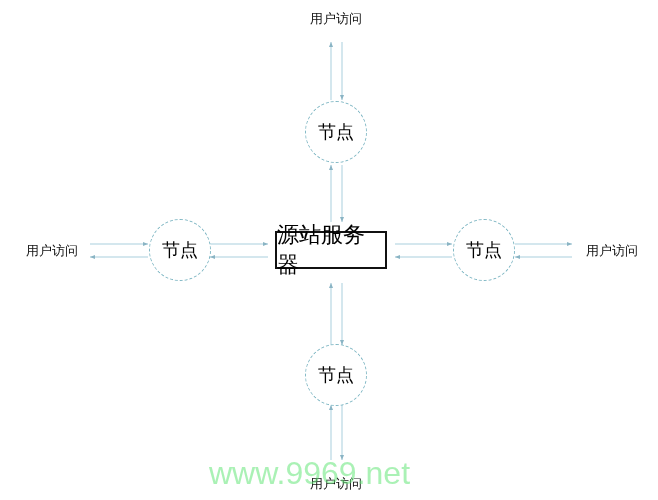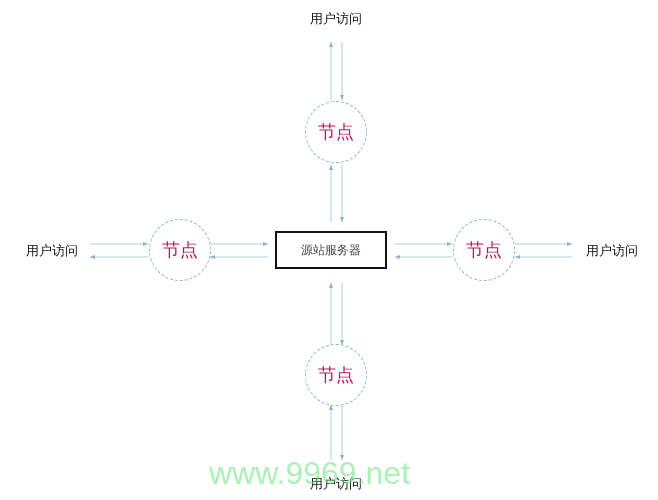--- a/index.html
+++ b/index.html
@@ -4,25 +4,25 @@
   <style>
     html, body { margin: 0; padding: 0; background: #ffffff; }
     body { width: 658px; height: 500px; position: relative; overflow: hidden;
            font-family: "DejaVu Sans", "Liberation Sans", sans-serif; }
     .canvas { position: absolute; left: 0; top: 0; width: 658px; height: 423px; }
     .label { position: absolute; font-size: 13px; color: #111; white-space: nowrap;
              transform: translate(-50%, -50%); line-height: 1; }
     .node { position: absolute; width: 62px; height: 62px; border-radius: 50%;
             border: 1px dashed #7fb7c4; box-sizing: border-box;
             display: flex; align-items: center; justify-content: center;
-            font-size: 18px; color: #be185d; transform: translate(-50%, -50%); background: #fff; }
+            font-size: 18px; color: #000000; transform: translate(-50%, -50%); background: #fff; }
     .origin { position: absolute; left: 275px; top: 231px; width: 112px; height: 38px;
               border: 2px solid #111; box-sizing: border-box; background: #fff;
               display: flex; align-items: center; justify-content: center;
-              font-size: 12px; color: #404040; }
+              font-size: 22px; color: #000000; }
     .watermark { position: absolute; left: 209px; top: 457px; font-size: 32px;
                  color: rgba(100, 230, 120, 0.55); font-family: "Liberation Sans", sans-serif;
                  letter-spacing: 0px; white-space: nowrap; line-height: 1; }
   </style>
 </head>
 <body>
 
 <div class="canvas">
   <svg width="658" height="500" style="position:absolute;left:0;top:0">
     <defs>

